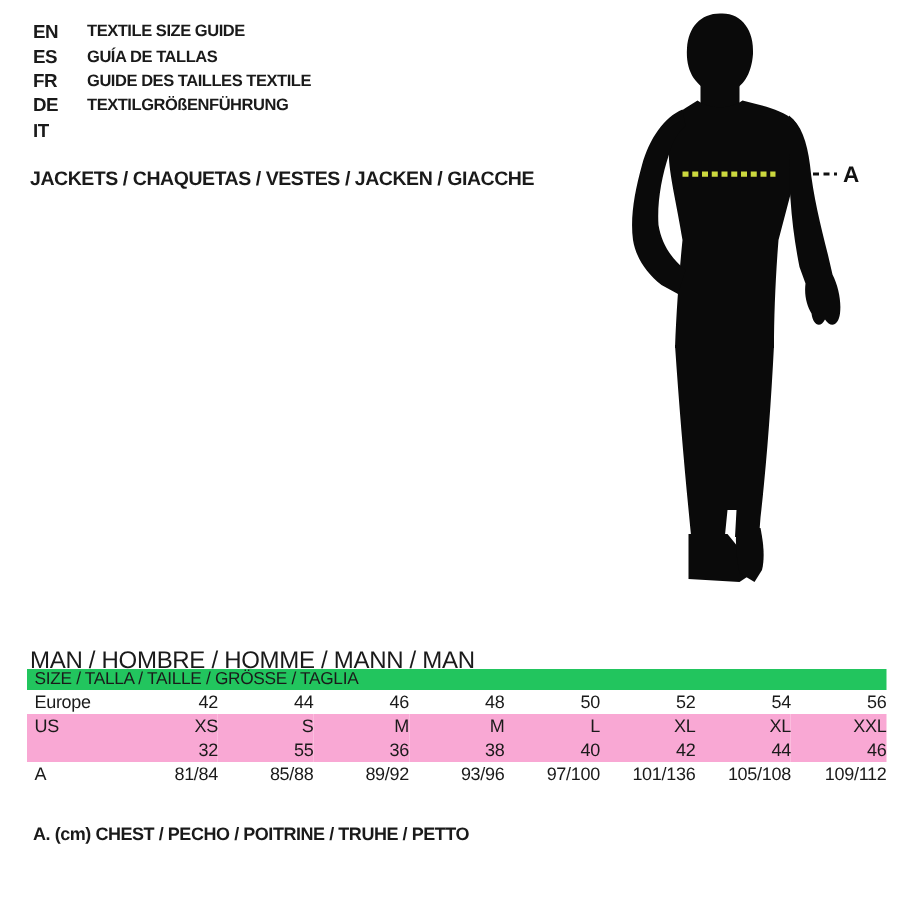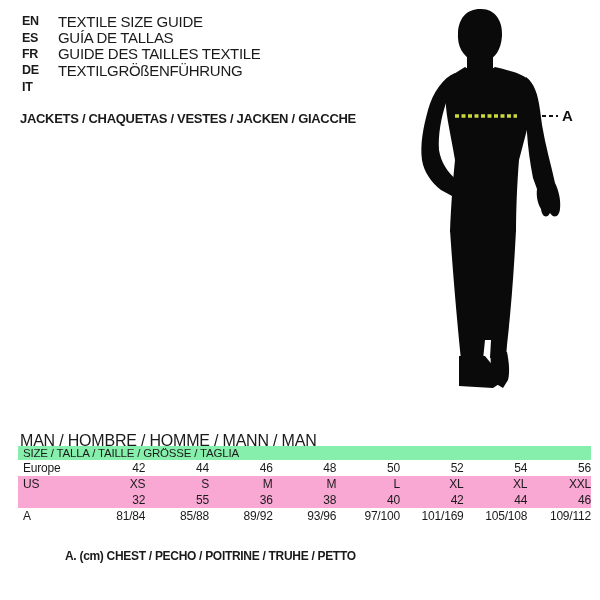--- a/index.html
+++ b/index.html
@@ -4,38 +4,38 @@
 <style>
   html,body{margin:0;padding:0;}
   .page{
     position:relative;width:600px;height:600px;background:#ffffff;
     font-family:"Liberation Sans",sans-serif;color:#1a1a1a;overflow:hidden;
   }
   
   .lang-block{position:absolute;left:22px;top:13px;}
   .lang-row{display:flex;height:16.4px;align-items:center;}
   .lang-code{width:36px;font-weight:bold;font-size:12.5px;letter-spacing:-0.3px;}
-  .lang-label{font-weight:normal;font-size:15px;letter-spacing:-0.3px;white-space:nowrap;}
+  .lang-label{font-weight:bold;font-size:11px;letter-spacing:-0.3px;white-space:nowrap;}
   
   .cat-block{position:absolute;left:20px;top:110px;}
   .cat-line{font-weight:bold;font-size:13px;line-height:17px;letter-spacing:-0.3px;white-space:nowrap;}
   
   .figure{position:absolute;left:395px;top:0;width:205px;height:410px;}
   
   .section-title{position:absolute;left:20px;top:432px;font-weight:normal;font-size:16px;letter-spacing:-0.2px;}
   
   .size-table{position:absolute;left:18px;top:446px;width:573px;border-collapse:collapse;table-layout:fixed;}
   .size-table td,.size-table th{border:none;font-weight:normal;font-size:12px;letter-spacing:-0.2px;padding:0;}
-  .size-table .thead-row th{background:#86efac;text-align:left;padding-left:5px;height:14px;font-size:11.5px;}
+  .size-table .thead-row th{background:#22c55e;text-align:left;padding-left:5px;height:14px;font-size:11.5px;}
   .size-table tbody tr{height:16px;}
   .size-table tbody tr.shade{background:#f9a8d4;}
   .size-table td.rowlabel{text-align:left;padding-left:5px;width:82px;}
   .size-table td.val{text-align:right;}
   
-  .footnote{position:absolute;left:22px;top:549px;font-weight:bold;font-size:12px;letter-spacing:-0.3px;white-space:nowrap;margin-left:43px;}
+  .footnote{position:absolute;left:22px;top:549px;font-weight:bold;font-size:12px;letter-spacing:-0.3px;white-space:nowrap;}
 </style>
 </head>
 <body>
 
 <div class="page">
 
   <div class="lang-block">
       <div class="lang-row">
         <span class="lang-code">EN</span>
         <span class="lang-label">TEXTILE SIZE GUIDE</span>
@@ -129,21 +129,21 @@
           <td class="val">44</td>
           <td class="val">46</td>
         </tr>
         <tr>
           <td class="rowlabel">A</td>
           <td class="val">81/84</td>
           <td class="val">85/88</td>
           <td class="val">89/92</td>
           <td class="val">93/96</td>
           <td class="val">97/100</td>
-          <td class="val">101/169</td>
+          <td class="val">101/136</td>
           <td class="val">105/108</td>
           <td class="val">109/112</td>
         </tr>
       </tbody>
   </table>
 
   <div class="footnote">A. (cm) CHEST / PECHO / POITRINE / TRUHE / PETTO</div>
 
 </div>
 

